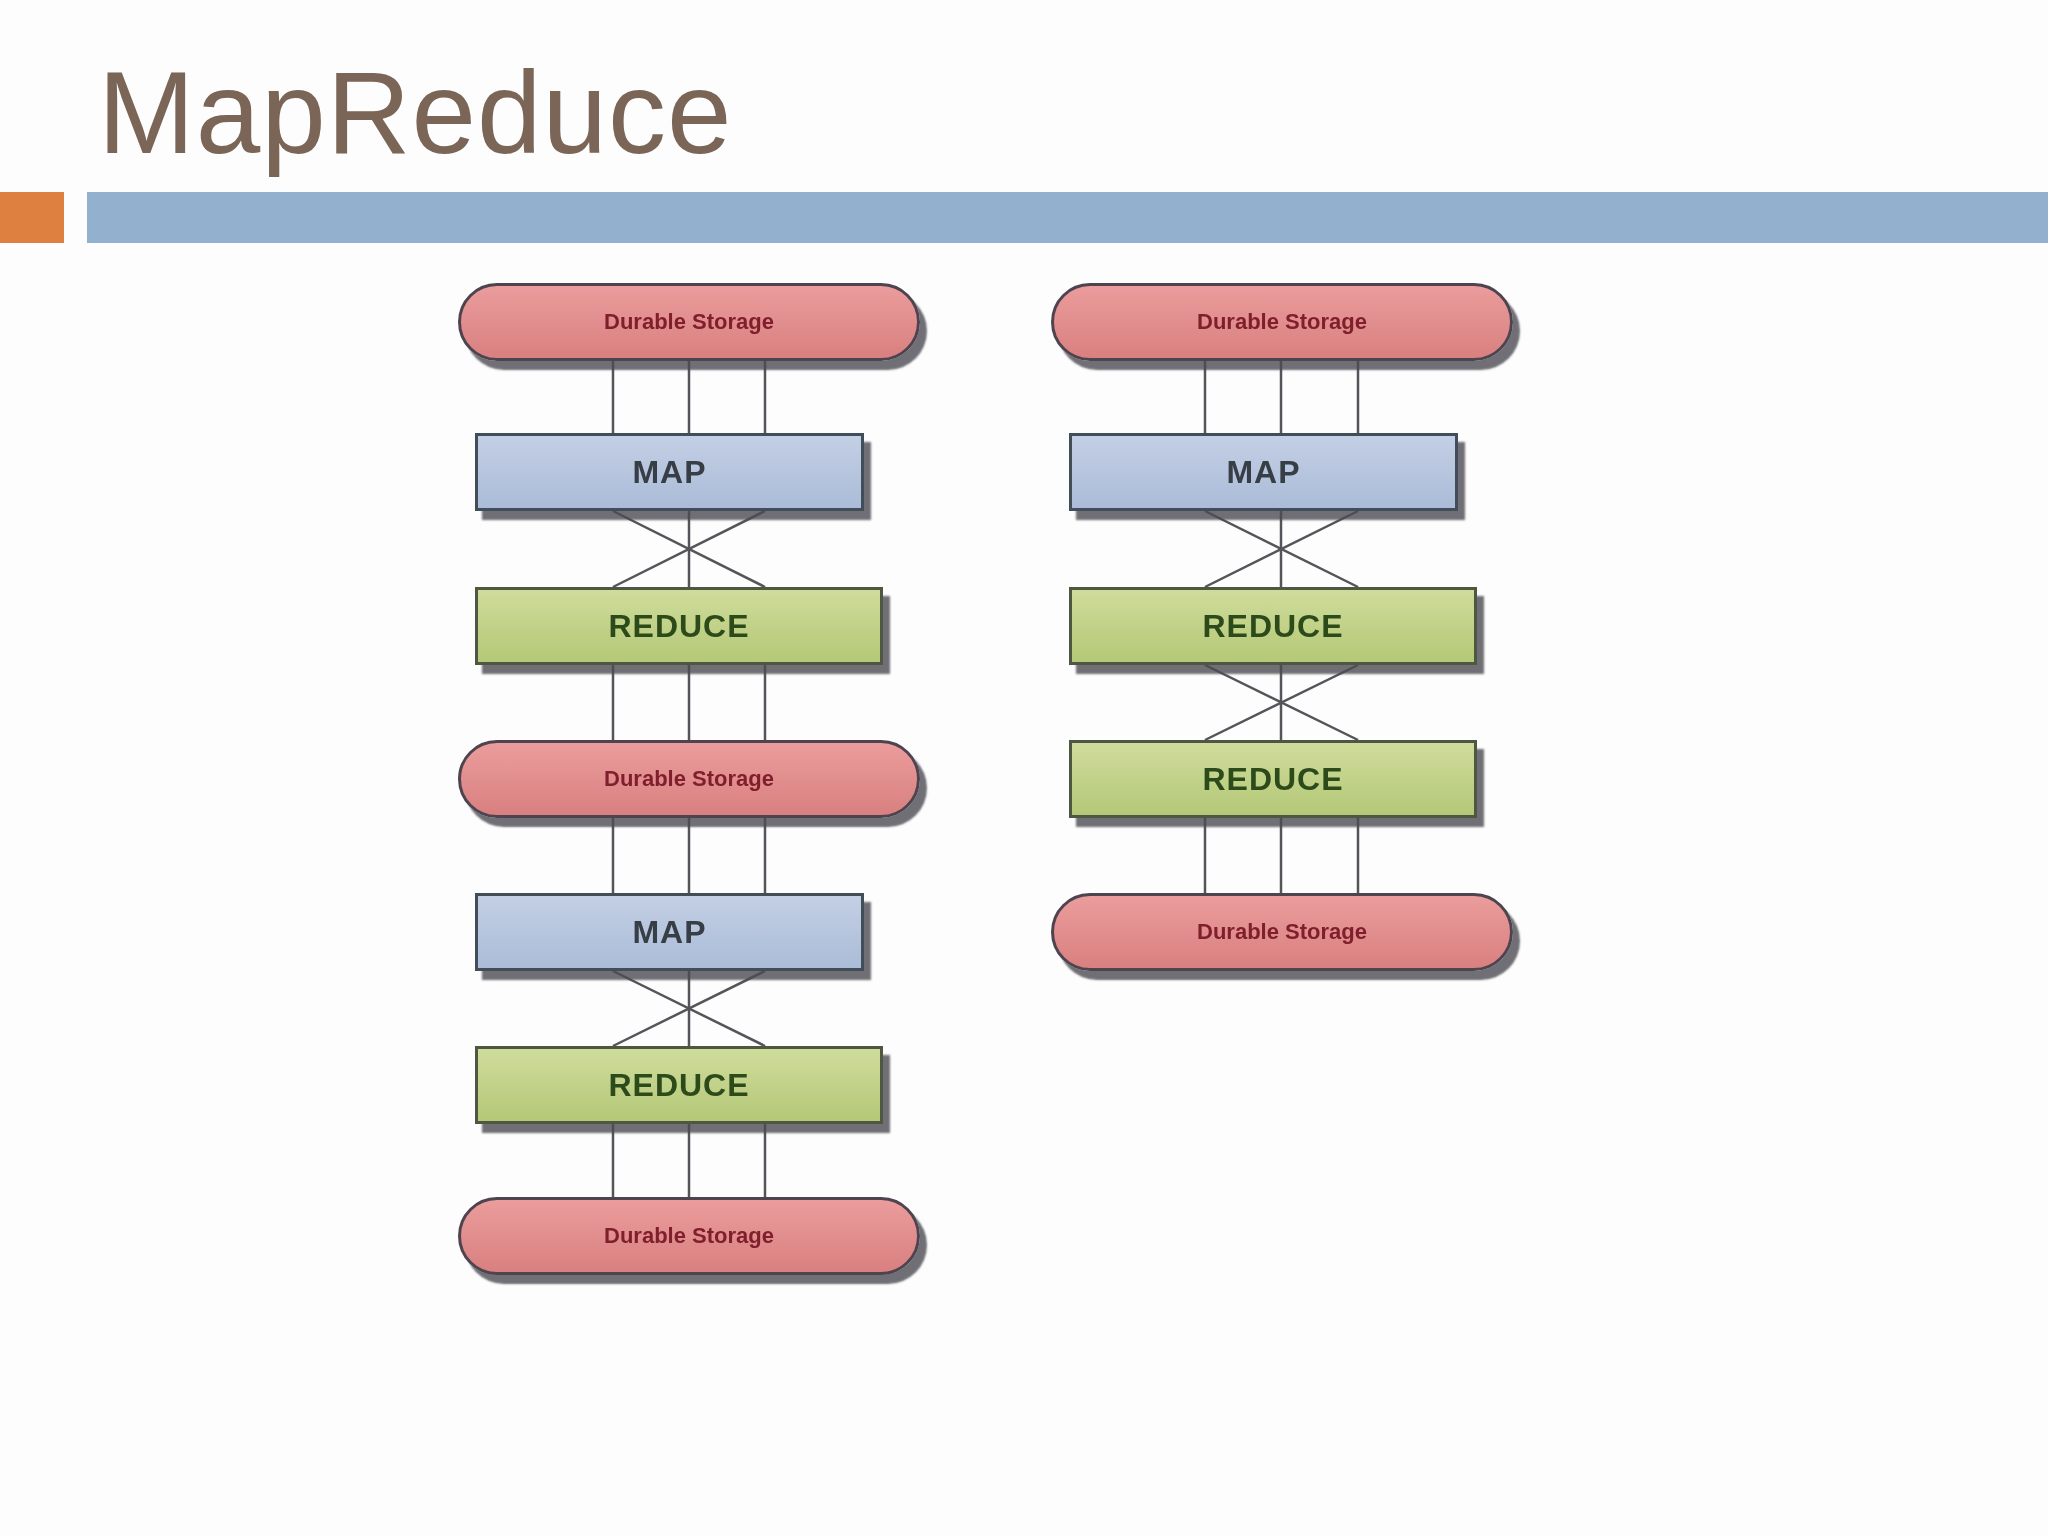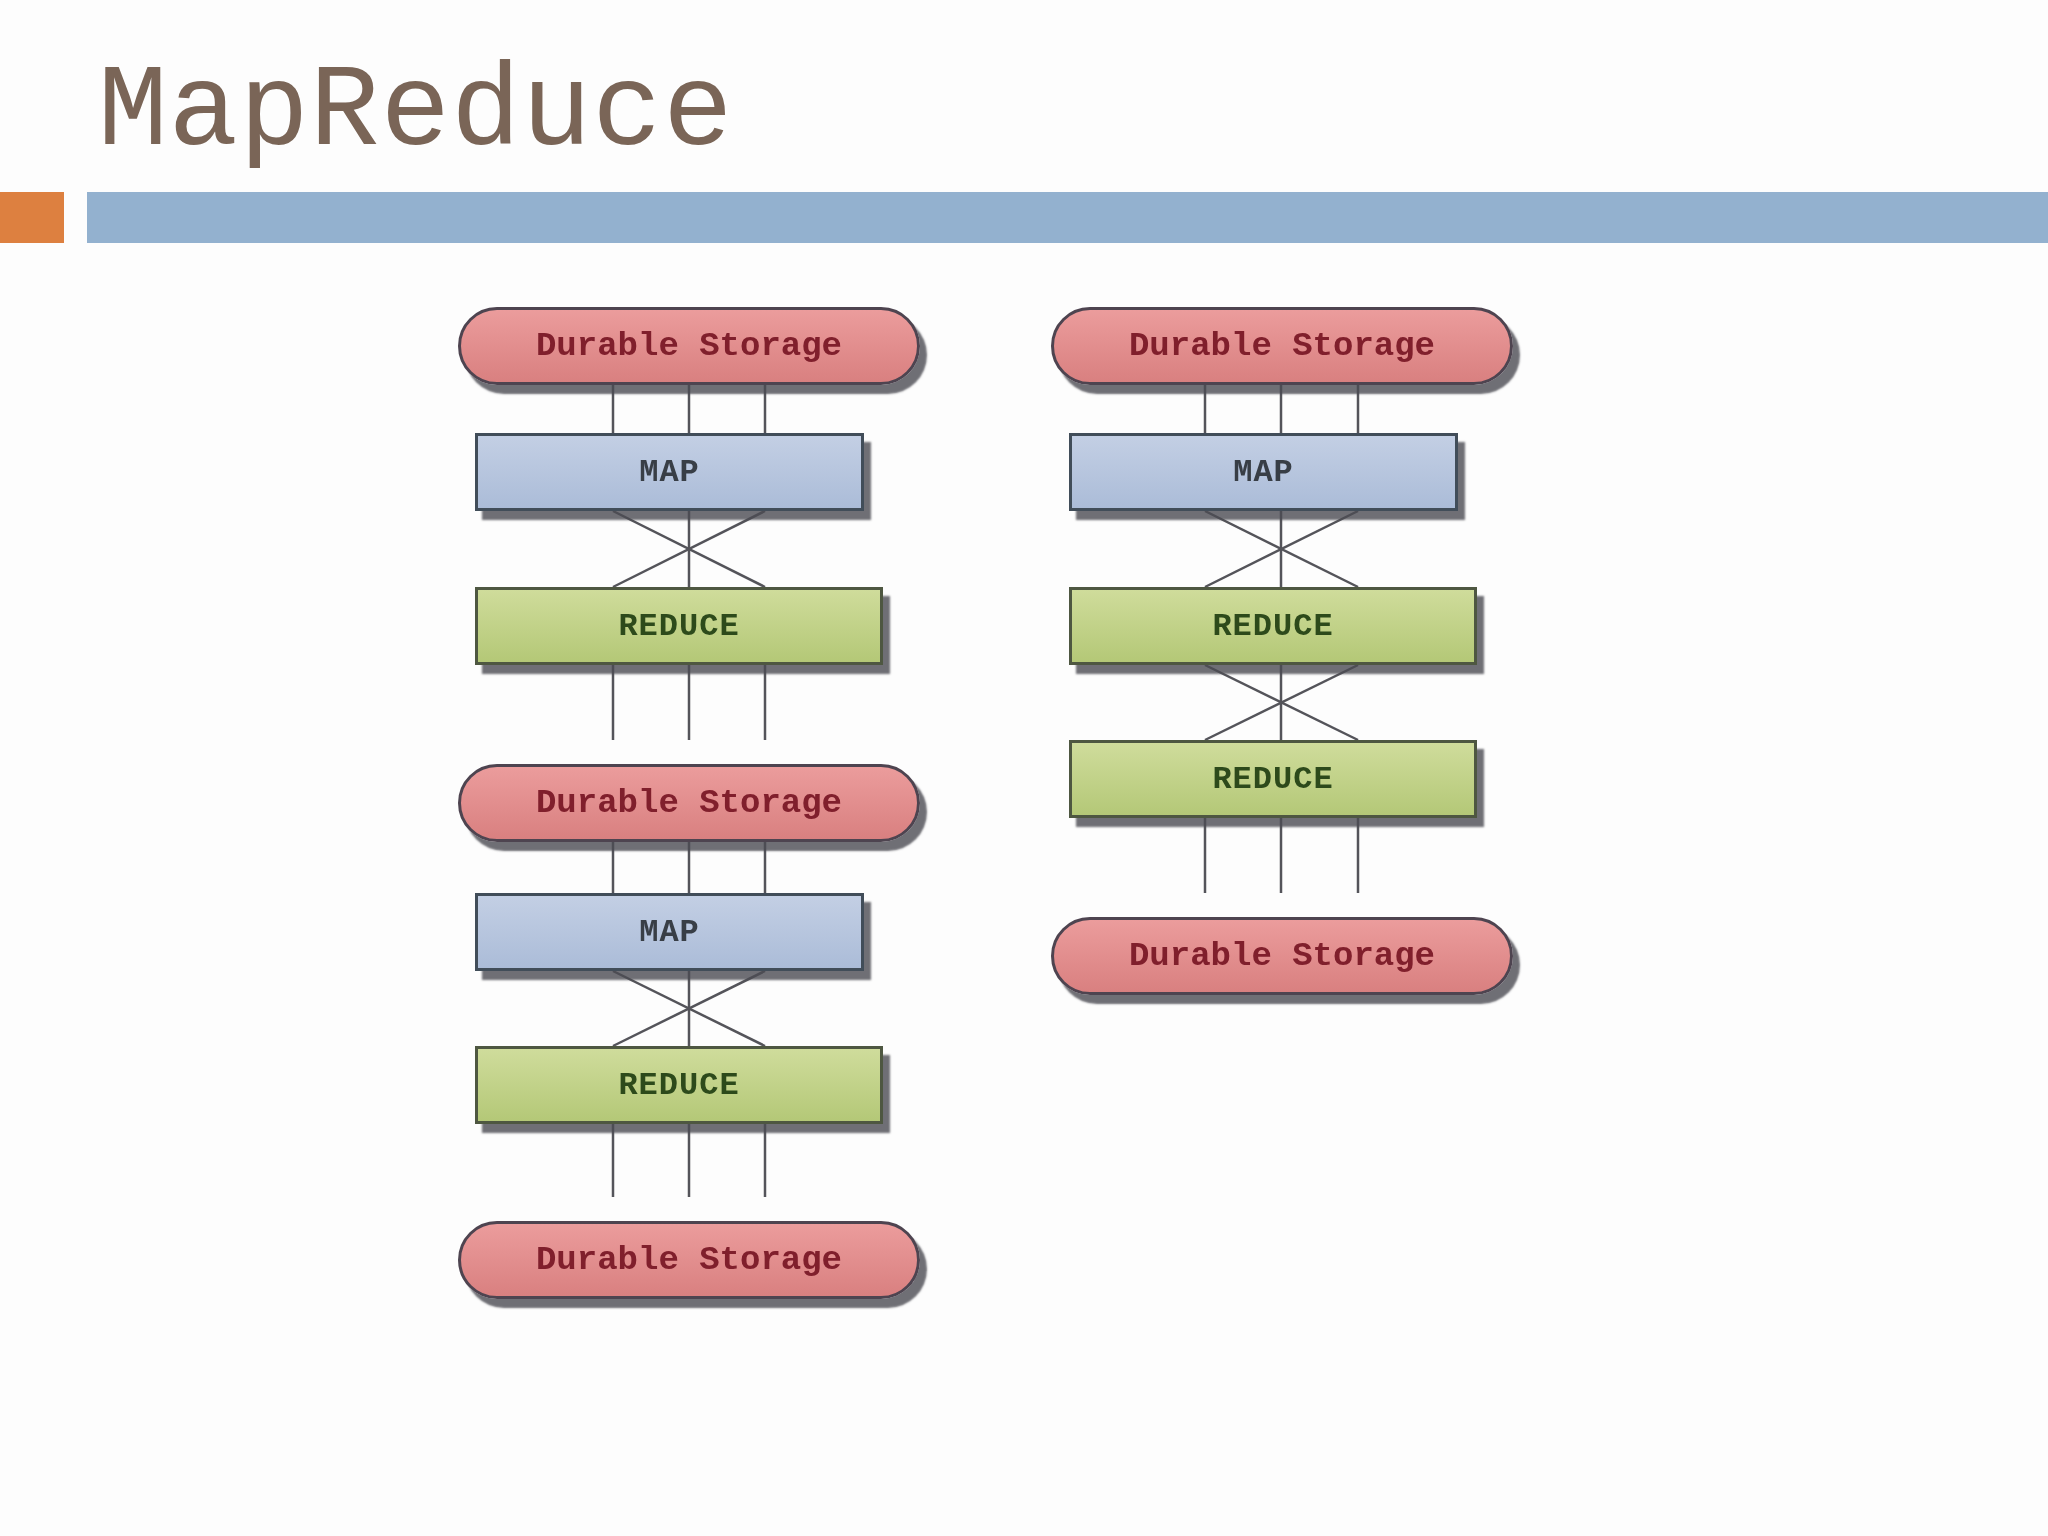--- a/index.html
+++ b/index.html
@@ -1,20 +1,20 @@
 <!DOCTYPE html>
 <html style="--accent-orange: #dd8040; --accent-bar-blue: #93b1cf; --title-brown: #7a6557; --storage-fill-top: #eb9c9c; --storage-fill-bottom: #d98080; --storage-border: #4e4450; --storage-text: #801f2c; --map-fill-top: #c3cfe4; --map-fill-bottom: #abbcd8; --map-border: #414d59; --map-text: #383e46; --reduce-fill-top: #cfdc9b; --reduce-fill-bottom: #b4c877; --reduce-border: #4e5741; --reduce-text: #2d4a1b; --connector: #54545a; --caption-text: #1a1a1a; --shadow: rgba(75,75,82,0.8);"><head>
 <meta charset="utf-8">
 <style>
   html,body{margin:0;padding:0;background:#ffffff;}
   .slide{
     position:relative;
     width:2048px;height:1536px;
     background:#fdfdfd;
-    font-family:Liberation Mono, monospace;
+    font-family:Liberation Sans, sans-serif;
     overflow:hidden;
   }
   .title{
     position:absolute;left:98px;top:55px;
     font-size:116px;line-height:1;
     color:var(--title-brown,#7a6557);
     letter-spacing:1px;
     white-space:nowrap;
   }
   .accent-orange{
@@ -39,22 +39,21 @@
     display:flex;align-items:center;justify-content:center;
     font-weight:bold;
     box-shadow:7px 9px 2px var(--shadow,rgba(75,75,82,0.8));
   }
   .node.pill{
     width:462px;
     border-radius:39px;
     border:3px solid var(--storage-border,#4e4450);
     background:linear-gradient(180deg,var(--storage-fill-top,#eb9c9c),var(--storage-fill-bottom,#d98080));
     color:var(--storage-text,#801f2c);
-    font-size:34px;
-    margin-top:24px;
+    font-size:22px;
   }
   .node.map{
     width:389px;
     border:3px solid var(--map-border,#414d59);
     background:linear-gradient(180deg,var(--map-fill-top,#c3cfe4),var(--map-fill-bottom,#abbcd8));
     color:var(--map-text,#383e46);
     font-size:32px;
     letter-spacing:1px;
   }
   .node.reduce{

